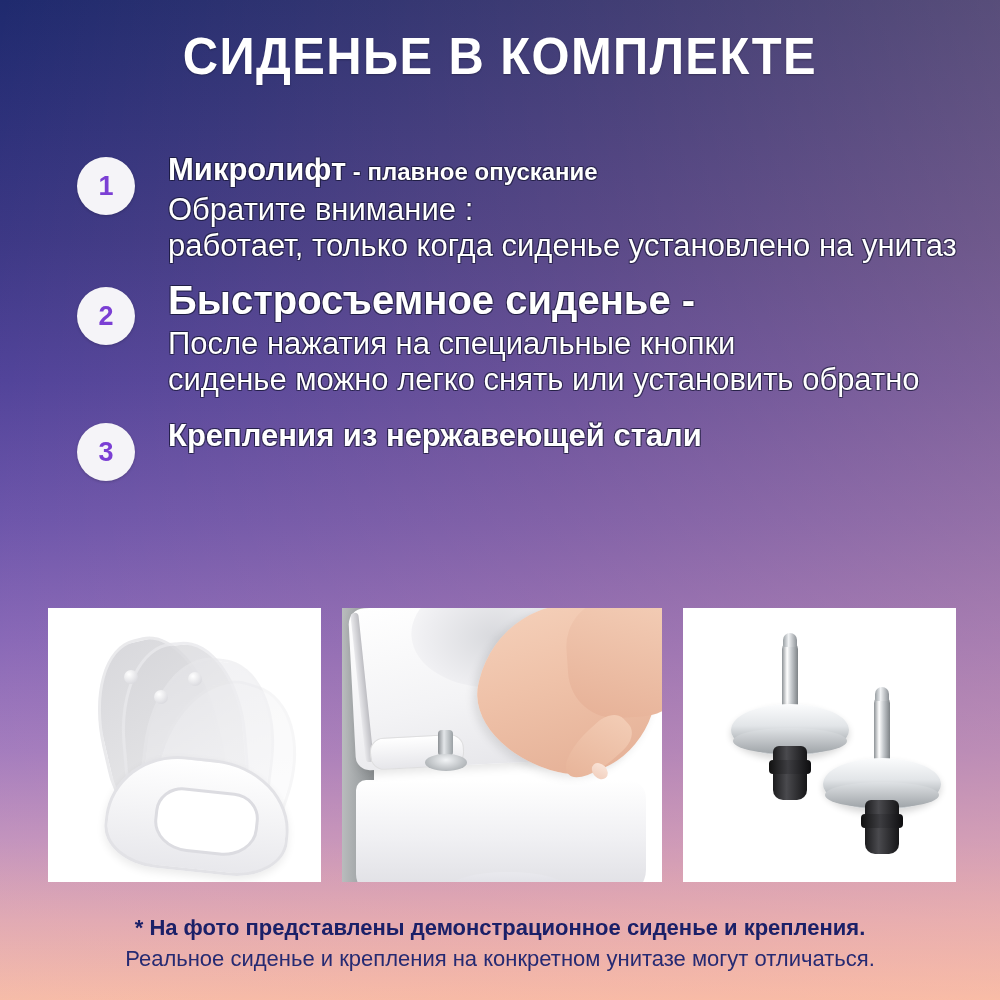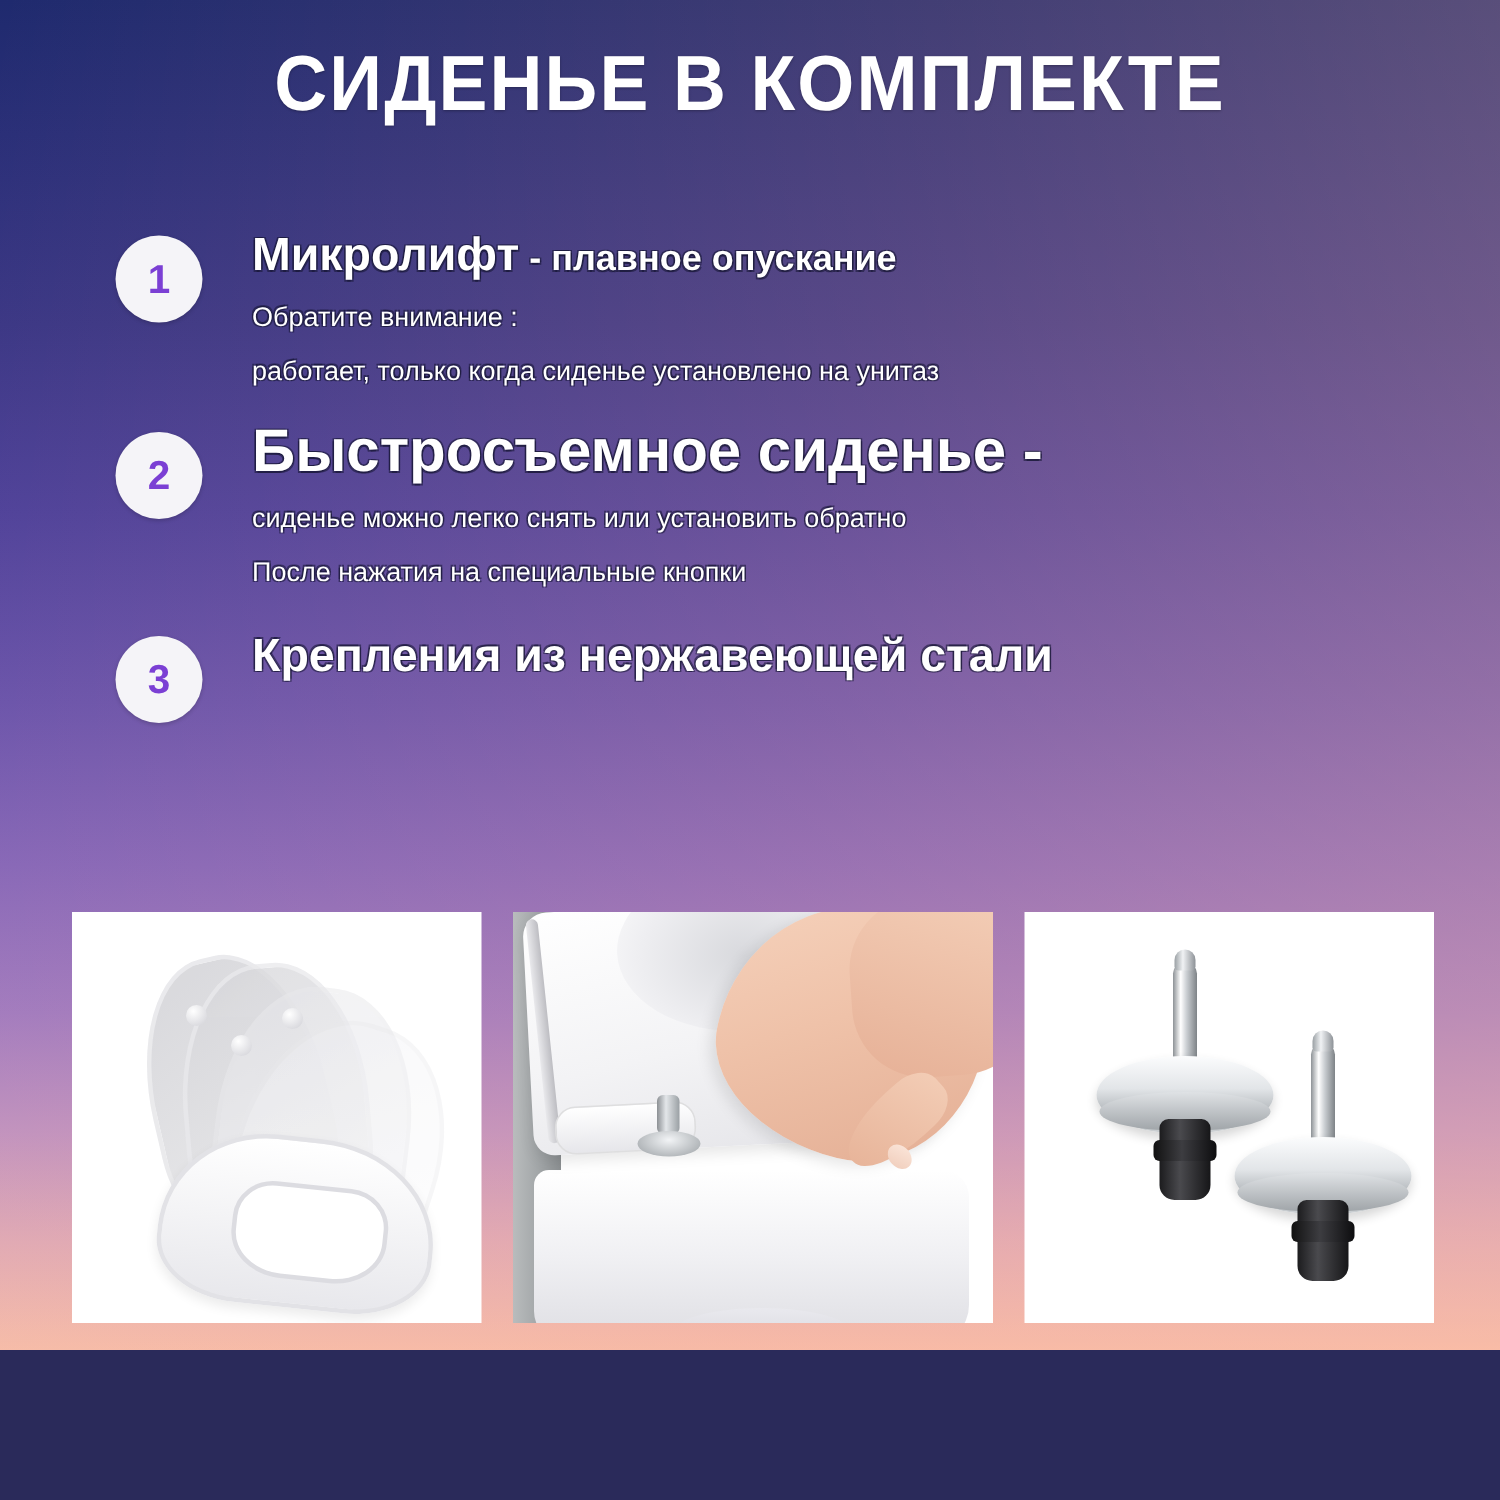--- a/index.html
+++ b/index.html
@@ -3,21 +3,21 @@
 <meta charset="utf-8">
 <style>
   html, body {
     margin: 0;
     padding: 0;
     background: #2a2a5a;
   }
   #page {
     position: relative;
     width: 1000px;
-    height: 900px;
+    height: 1000px;
     overflow: hidden;
     font-family: "Liberation Sans", sans-serif;
     background:
       linear-gradient(100deg, rgba(255,150,140,0.00) 0%, rgba(255,170,150,0.16) 55%, rgba(255,185,160,0.30) 100%),
       linear-gradient(180deg,
         #1f2a6e 0%,
         #2a2f78 10%,
         #3b3785 24%,
         #4f429a 38%,
         #6a54ab 52%,
@@ -89,21 +89,21 @@
   }
   .fhead b {
     font-weight: 700;
     font-size: 31px;
   }
   .fhead .rest {
     font-weight: 700;
     font-size: 24px;
   }
   .fline {
-    font-size: 18px;
+    font-size: 31px;
     line-height: 36px;
     color: #ffffff;
     white-space: nowrap;
     text-shadow:
       -1px -1px 0 rgba(20,20,50,0.55),
        1px -1px 0 rgba(20,20,50,0.55),
       -1px  1px 0 rgba(20,20,50,0.55),
        1px  1px 0 rgba(20,20,50,0.55);
   }
   .f2 .fhead b { font-size: 40px; }
@@ -324,22 +324,22 @@
         <div class="fhead"><b>Микролифт</b><span class="rest"> - плавное опускание</span></div>
         <div class="fline">Обратите внимание :</div>
         <div class="fline">работает, только когда сиденье установлено на унитаз</div>
       </div>
     </div>
 
     <div class="feature f2" style="margin-top:16px;">
       <div class="badge">2</div>
       <div class="ftext">
         <div class="fhead"><b>Быстросъемное сиденье -</b><span class="rest"></span></div>
+        <div class="fline">После нажатия на специальные кнопки</div>
         <div class="fline">сиденье можно легко снять или установить обратно</div>
-        <div class="fline">После нажатия на специальные кнопки</div>
       </div>
     </div>
 
     <div class="feature f3" style="margin-top:18px;">
       <div class="badge">3</div>
       <div class="ftext">
         <div class="fhead"><b>Крепления из нержавеющей стали</b><span class="rest"></span></div>
       </div>
     </div>
 
@@ -402,14 +402,18 @@
           <div class="pin"></div>
           <div class="disc"></div>
           <div class="rim"></div>
           <div class="plug"></div>
         </div>
       </div>
     </div>
 
   </div>
 
+  <div class="footer">
+    <div class="fnote1">* На фото представлены демонстрационное сиденье и крепления.</div>
+    <div class="fnote2">Реальное сиденье и крепления на конкретном унитазе могут отличаться.</div>
+  </div>
 
 </div>
 
 </body></html>

